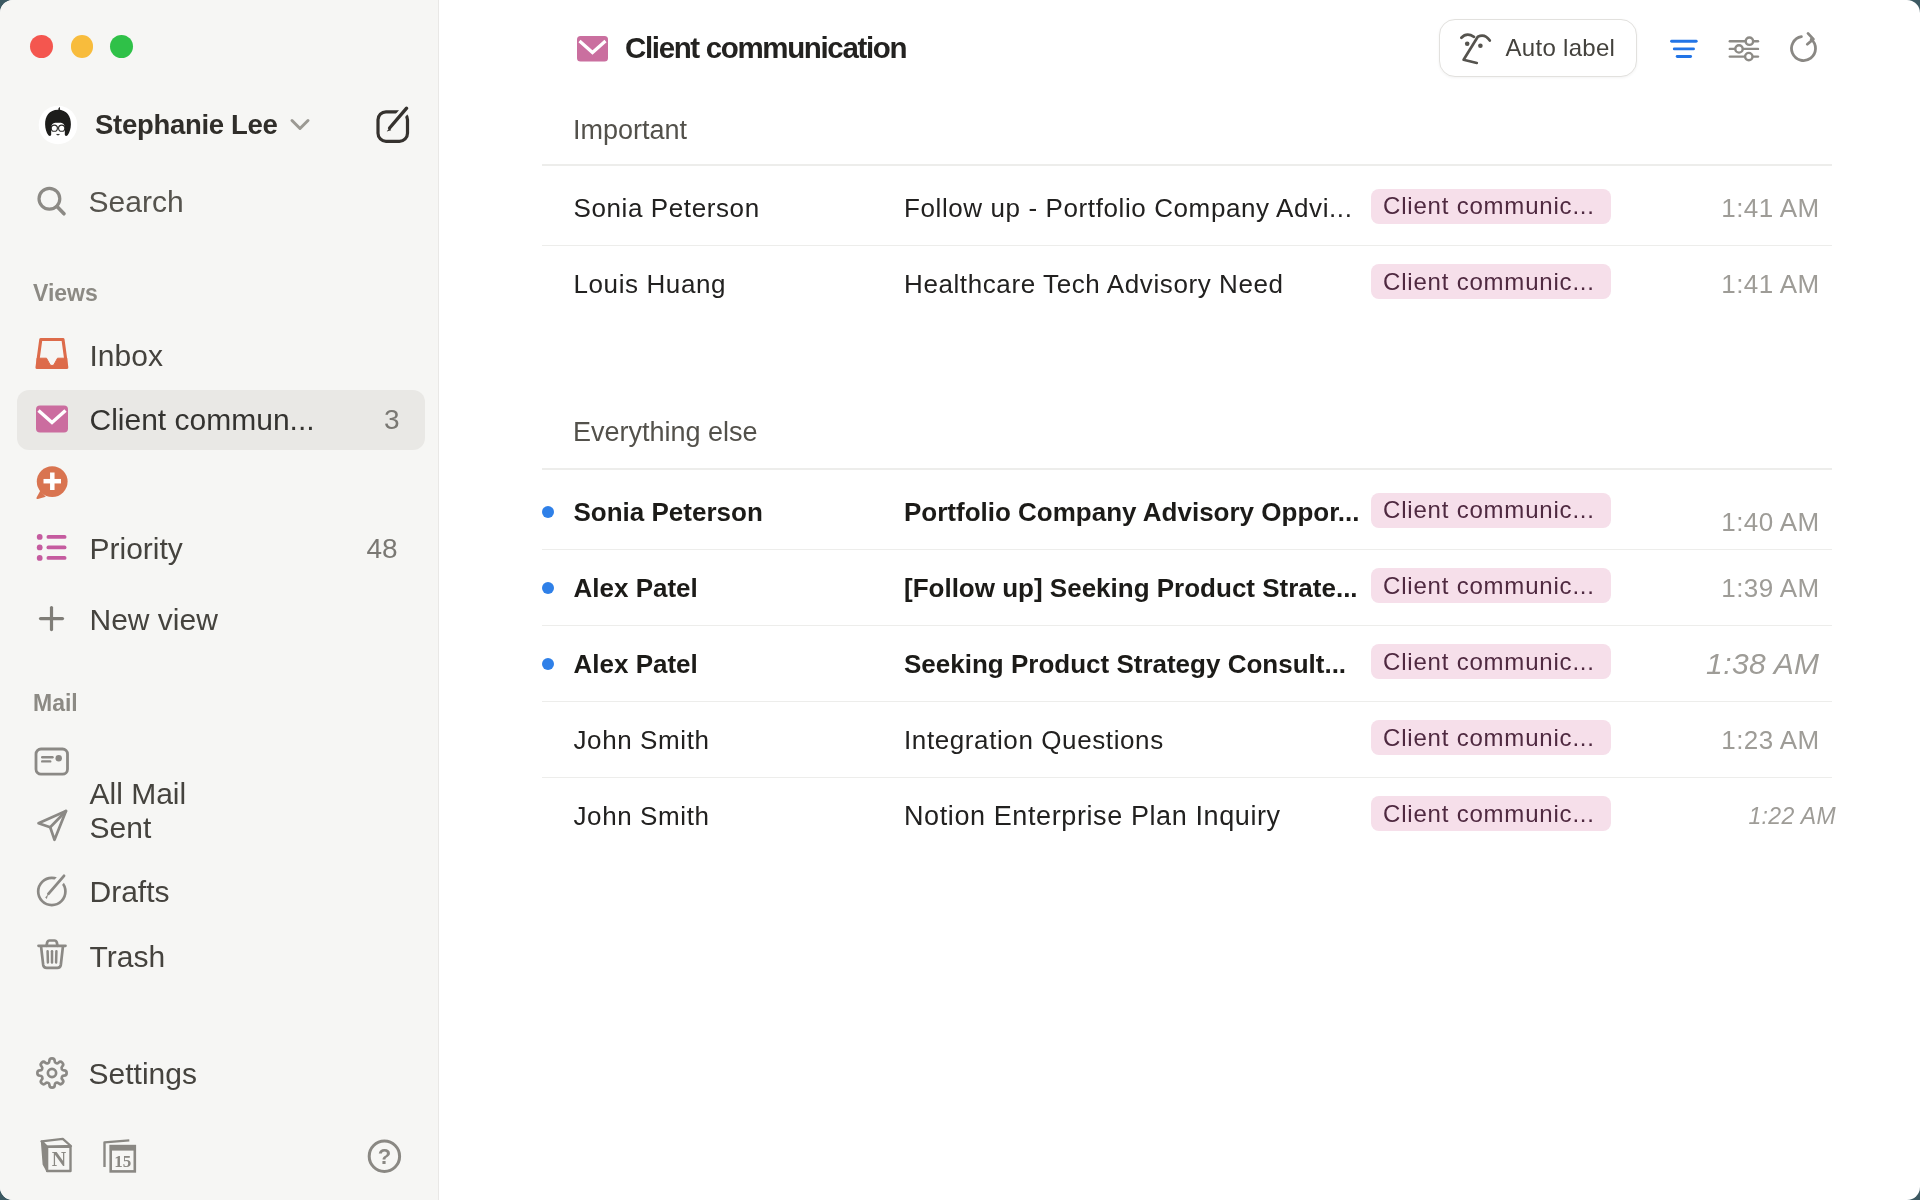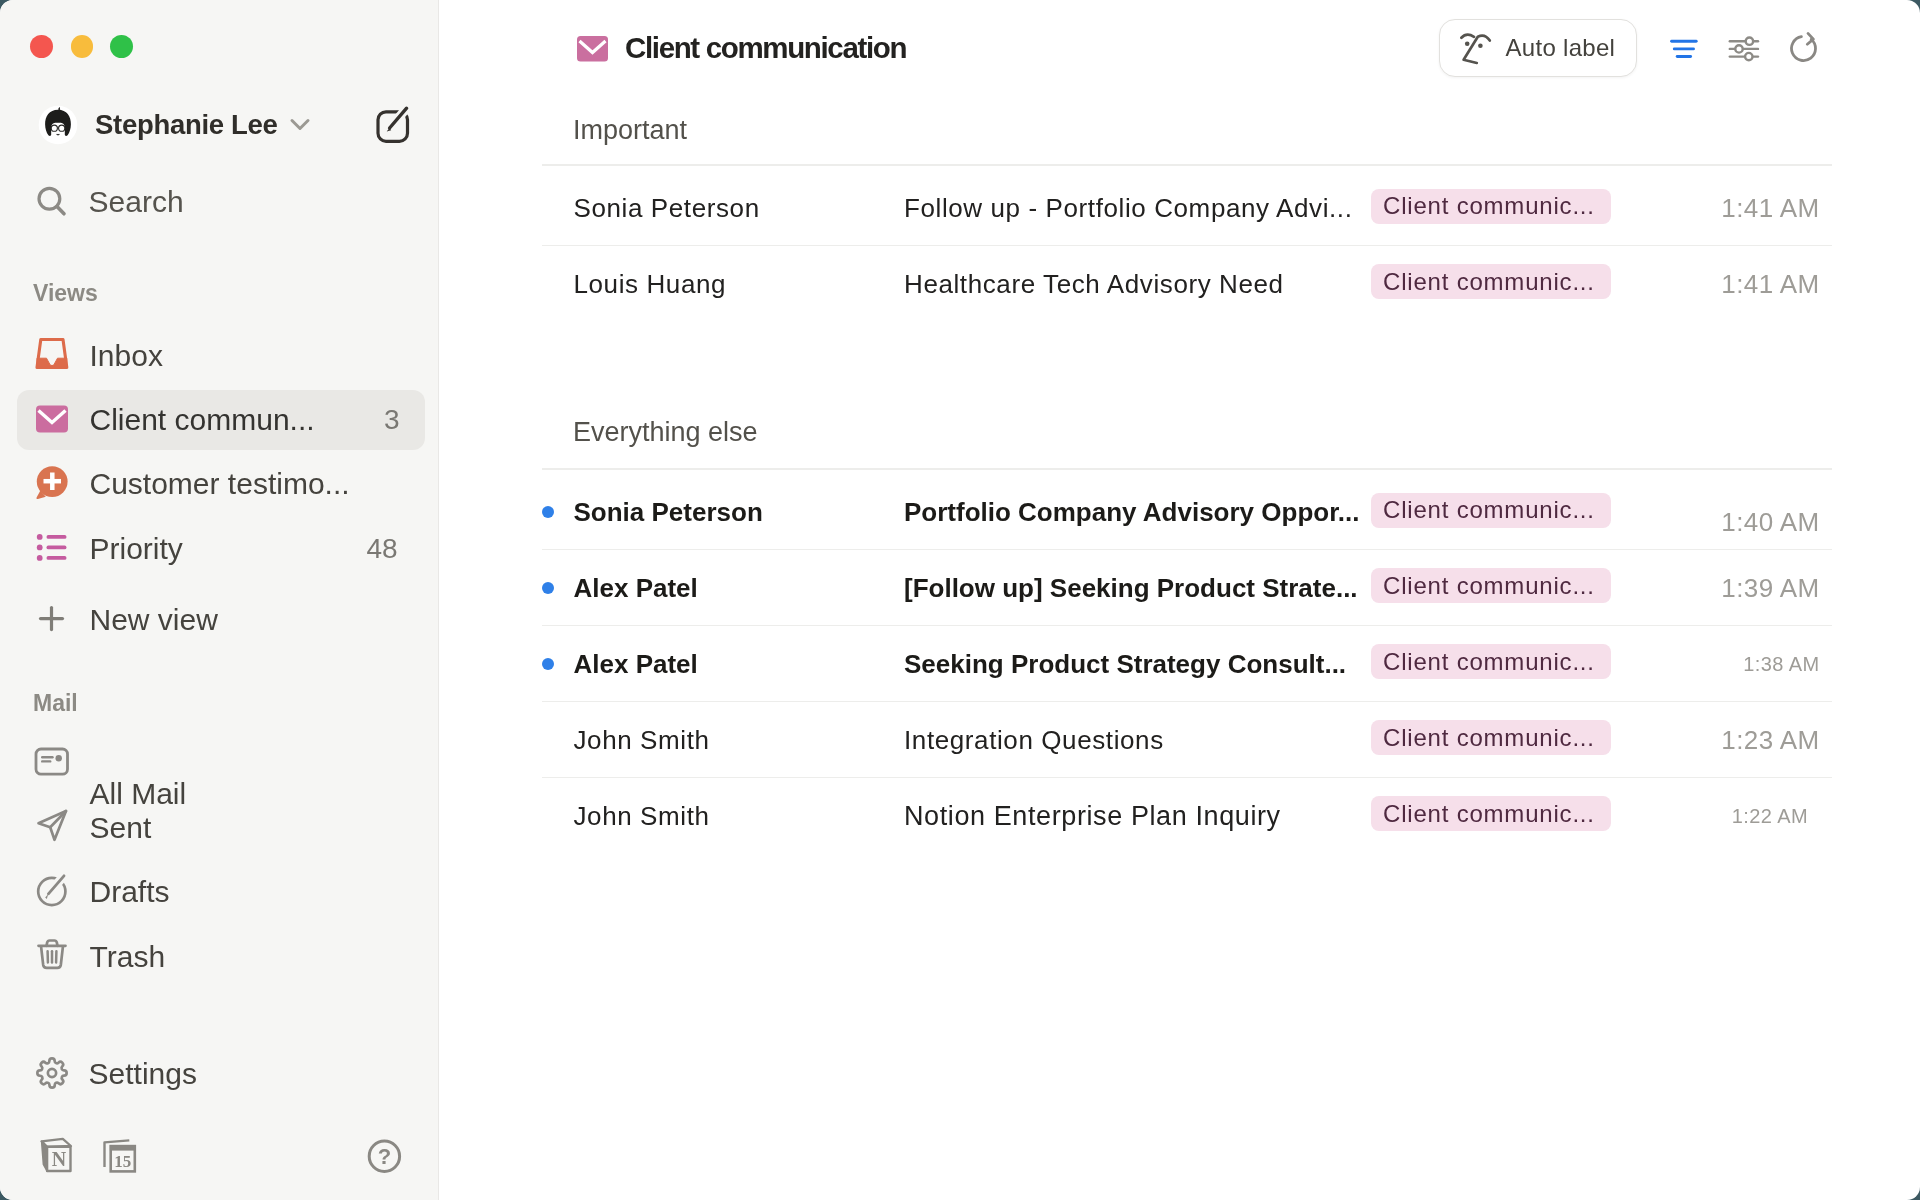--- a/index.html
+++ b/index.html
@@ -60,21 +60,20 @@
     </svg>
     <div class="t" style="left:89.5px;top:400.1px;height:40px;line-height:40px;font-size:30px;font-weight:500;color:#343330;">Client commun...</div>
     <div class="t" style="right:38.5px;top:400.1px;height:40px;line-height:40px;font-size:28px;color:#7a7873;">3</div>
 
     <svg class="ic" style="left:35px;top:464px;" width="36" height="38" viewBox="0 0 36 38">
       <circle cx="17.2" cy="17.6" r="15.4" fill="#d97450"></circle>
       <path d="M5.4 26.6 L1.6 33.4 C1.1 34.4 1.9 35.2 2.9 35.0 L10.8 32.8 Z" fill="#d97450"></path>
       <line x1="8.5" y1="17.2" x2="26" y2="17.2" stroke="#ffffff" stroke-width="4.5"></line>
       <line x1="17.3" y1="8.5" x2="17.3" y2="26" stroke="#ffffff" stroke-width="4.5"></line>
     </svg>
-    <div class="t" style="left:89.5px;top:464.3px;height:40px;line-height:40px;font-size:30px;color:#45433e;">Customer testimo...</div>
 
     <svg class="ic" style="left:34px;top:530px;" width="36" height="36" viewBox="0 0 36 36">
       <circle cx="5.7" cy="6.9" r="2.9" fill="#c55b9f"></circle>
       <circle cx="5.7" cy="17.4" r="2.9" fill="#c55b9f"></circle>
       <circle cx="5.7" cy="27.9" r="2.9" fill="#c55b9f"></circle>
       <rect x="12.5" y="5" width="20" height="3.8" rx="1.9" fill="#c55b9f"></rect>
       <rect x="12.5" y="15.5" width="20" height="3.8" rx="1.9" fill="#c55b9f"></rect>
       <rect x="12.5" y="26" width="20" height="3.8" rx="1.9" fill="#c55b9f"></rect>
     </svg>
     <div class="t" style="left:89.5px;top:528.5px;height:40px;line-height:40px;font-size:30px;color:#45433e;">Priority</div>
@@ -209,29 +208,29 @@
       <div class="t" style="left:12px;top:-2.5px;height:40px;line-height:40px;font-size:24px;font-weight:500;letter-spacing:0.8px;color:#4f2940;">Client communic...</div>
     </div>
     <div class="t" style="right:100.5px;top:567.6px;height:40px;line-height:40px;font-size:26px;letter-spacing:0.4px;color:#9e9c97;">1:39 AM</div>
     <div style="position:absolute;left:541.5px;top:624.7px;width:1290px;height:1.5px;background:#ededeb;"></div>
     <div style="position:absolute;left:541.9px;top:657.6px;width:12px;height:12px;border-radius:50%;background:#2f80e8;"></div>
     <div class="t" style="left:573.5px;top:643.6px;height:40px;line-height:40px;font-size:26px;font-weight:700;color:#1c1b18;">Alex Patel</div>
     <div class="t" style="left:904px;top:643.6px;height:40px;line-height:40px;font-size:26px;font-weight:700;color:#1c1b18;">Seeking Product Strategy Consult...</div>
     <div style="position:absolute;left:1371px;top:644.3px;width:240px;height:35px;background:#f6dfea;border-radius:8px;overflow:hidden;">
       <div class="t" style="left:12px;top:-2.5px;height:40px;line-height:40px;font-size:24px;font-weight:500;letter-spacing:0.8px;color:#4f2940;">Client communic...</div>
     </div>
-    <div class="t" style="right:100.5px;top:643.6px;height:40px;line-height:40px;font-size:20px;letter-spacing:0.4px;color:#9e9c97;">1:38 AM</div>
+    <div class="t" style="right:100.5px;top:643.6px;height:40px;line-height:40px;font-size:30px;letter-spacing:0.4px;color:#9e9c97;font-style:italic;">1:38 AM</div>
     <div style="position:absolute;left:541.5px;top:700.7px;width:1290px;height:1.5px;background:#ededeb;"></div>
     <div class="t" style="left:573.5px;top:719.6px;height:40px;line-height:40px;font-size:26px;letter-spacing:0.6px;color:#222120;">John Smith</div>
     <div class="t" style="left:904px;top:719.6px;height:40px;line-height:40px;font-size:26px;letter-spacing:0.6px;color:#222120;">Integration Questions</div>
     <div style="position:absolute;left:1371px;top:720.3px;width:240px;height:35px;background:#f6dfea;border-radius:8px;overflow:hidden;">
       <div class="t" style="left:12px;top:-2.5px;height:40px;line-height:40px;font-size:24px;font-weight:500;letter-spacing:0.8px;color:#4f2940;">Client communic...</div>
     </div>
     <div class="t" style="right:100.5px;top:719.6px;height:40px;line-height:40px;font-size:26px;letter-spacing:0.4px;color:#9e9c97;">1:23 AM</div>
     <div style="position:absolute;left:541.5px;top:776.7px;width:1290px;height:1.5px;background:#ededeb;"></div>
     <div class="t" style="left:573.5px;top:795.6px;height:40px;line-height:40px;font-size:26px;letter-spacing:0.6px;color:#222120;">John Smith</div>
     <div class="t" style="left:904px;top:795.6px;height:40px;line-height:40px;font-size:27px;letter-spacing:0.6px;color:#222120;">Notion Enterprise Plan Inquiry</div>
     <div style="position:absolute;left:1371px;top:796.3px;width:240px;height:35px;background:#f6dfea;border-radius:8px;overflow:hidden;">
       <div class="t" style="left:12px;top:-2.5px;height:40px;line-height:40px;font-size:24px;font-weight:500;letter-spacing:0.8px;color:#4f2940;">Client communic...</div>
     </div>
-    <div class="t" style="right:112px;top:795.6px;height:40px;line-height:40px;font-size:20px;letter-spacing:0.4px;color:#9e9c97;">1:22 AM</div>
+    <div class="t" style="right:84px;top:795.6px;height:40px;line-height:40px;font-size:23px;letter-spacing:0.4px;color:#9e9c97;font-style:italic;">1:22 AM</div>
   </div>
 </div>
 
 </body></html>

